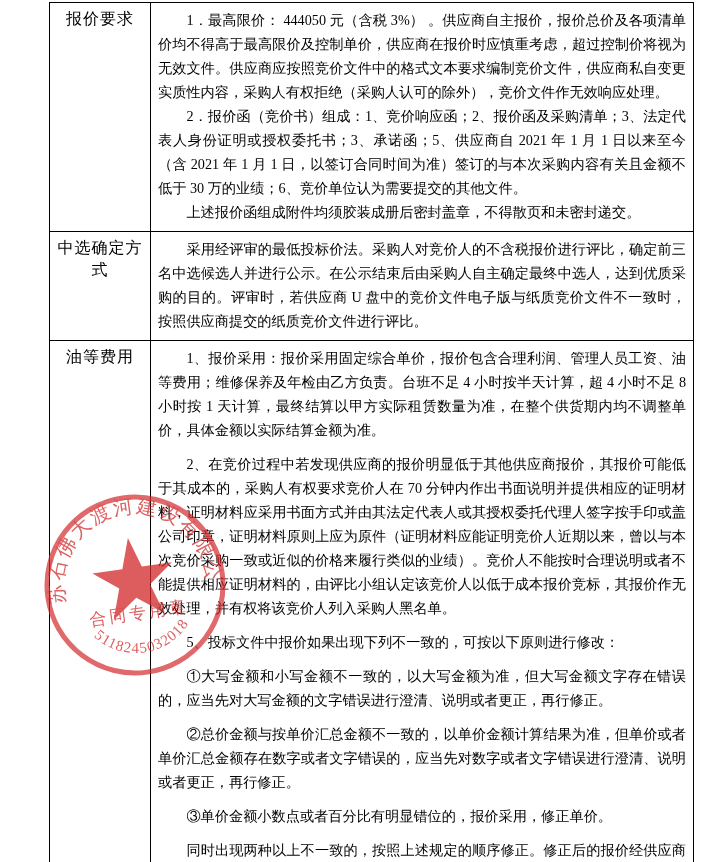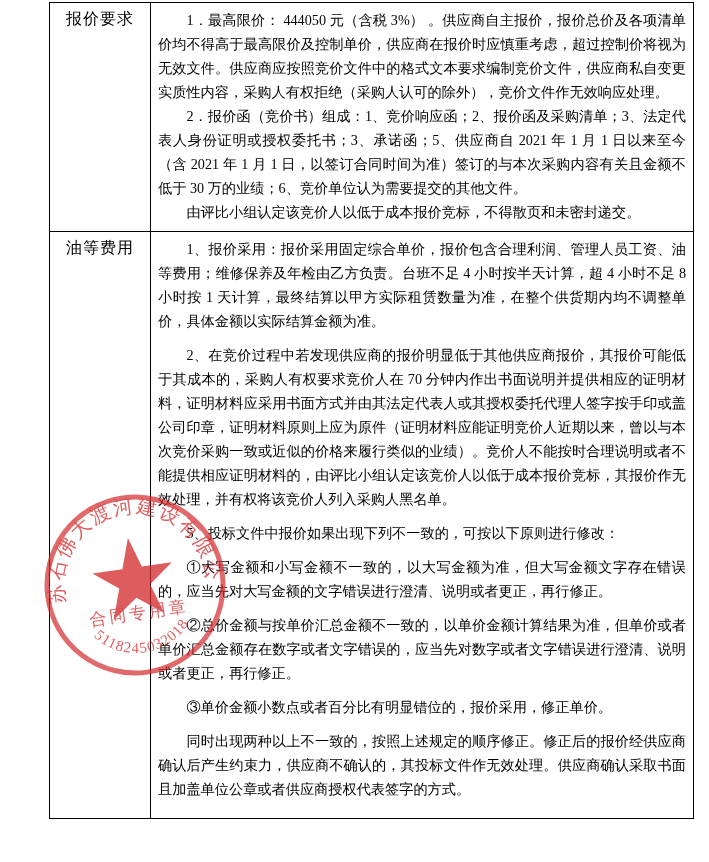--- a/index.html
+++ b/index.html
@@ -95,21 +95,29 @@
 
   <table class="doc">
     <tbody>
       <tr>
         <td class="label">
           <span class="lbl-inner">报价要求</span>
         </td>
         <td class="body cell-req">
           <p class="p">1．最高限价：  444050 元（含税 3%） 。供应商自主报价，报价总价及各项清单价均不得高于最高限价及控制单价，供应商在报价时应慎重考虑，超过控制价将视为无效文件。供应商应按照竞价文件中的格式文本要求编制竞价文件，供应商私自变更实质性内容，采购人有权拒绝（采购人认可的除外），竞价文件作无效响应处理。</p>
           <p class="p">2．报价函（竞价书）组成：1、竞价响应函；2、报价函及采购清单；3、法定代表人身份证明或授权委托书；3、承诺函；5、供应商自 2021 年 1 月 1 日以来至今（含 2021 年 1 月 1 日，以签订合同时间为准）签订的与本次采购内容有关且金额不低于 30 万的业绩；6、竞价单位认为需要提交的其他文件。</p>
-          <p class="p noindent">由评比小组认定该竞价人以低于成本报价竞标，不得散页和未密封递交。</p>
+          <p class="p noindent">上述报价函组成附件均须胶装成册后密封盖章，不得散页和未密封递交。</p>
+        </td>
+      </tr>
+      <tr>
+        <td class="label label-mid">
+          <span class="lbl-inner">中选确定方式</span>
+        </td>
+        <td class="body cell-mid">
+          <p class="p">采用经评审的最低投标价法。采购人对竞价人的不含税报价进行评比，确定前三名中选候选人并进行公示。在公示结束后由采购人自主确定最终中选人，达到优质采购的目的。评审时，若供应商 U 盘中的竞价文件电子版与纸质竞价文件不一致时，按照供应商提交的纸质竞价文件进行评比。</p>
         </td>
       </tr>
       <tr>
         <td class="label">
           <span class="lbl-inner">油等费用</span>
         </td>
         <td class="body cell-note">
           <p class="p">1、报价采用：报价采用固定综合单价，报价包含合理利润、管理人员工资、油等费用；维修保养及年检由乙方负责。台班不足 4 小时按半天计算，超 4 小时不足 8 小时按 1 天计算，最终结算以甲方实际租赁数量为准，在整个供货期内均不调整单价，具体金额以实际结算金额为准。</p>
           <p class="p">2、在竞价过程中若发现供应商的报价明显低于其他供应商报价，其报价可能低于其成本的，采购人有权要求竞价人在 70 分钟内作出书面说明并提供相应的证明材料，证明材料应采用书面方式并由其法定代表人或其授权委托代理人签字按手印或盖公司印章，证明材料原则上应为原件（证明材料应能证明竞价人近期以来，曾以与本次竞价采购一致或近似的价格来履行类似的业绩）。竞价人不能按时合理说明或者不能提供相应证明材料的，由评比小组认定该竞价人以低于成本报价竞标，其报价作无效处理，并有权将该竞价人列入采购人黑名单。</p>
           <p class="p">5、投标文件中报价如果出现下列不一致的，可按以下原则进行修改：</p>

